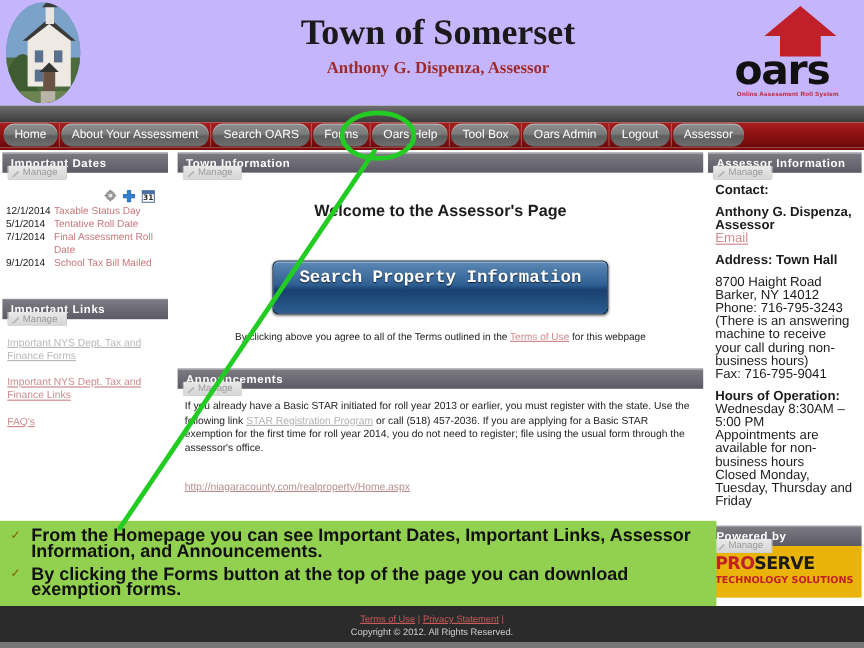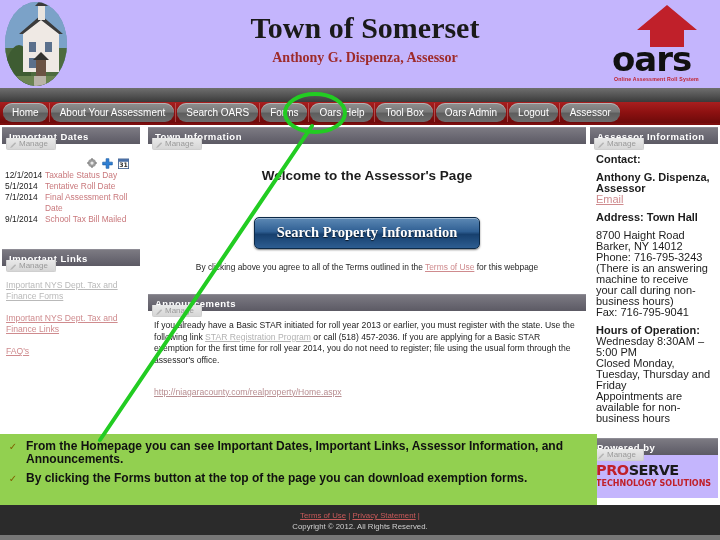--- a/index.html
+++ b/index.html
@@ -150,48 +150,48 @@
   
   .mid-body { padding: 10px 6px 8px 6px; background: #fff; }
   .welcome {
     text-align: center;
     font-size: 13.5px; font-weight: bold; color: #1c1c1c;
     margin: 14px 0 0 0;
   }
   .search-btn-wrap { text-align: center; margin-top: 34px; }
   .search-btn {
     display: inline-block;
-    padding: 6px 22px 7px 22px;
+    padding: 6px 22px 21px 22px;
     border-radius: 5px;
     background: linear-gradient(to bottom, #5d89b5 0%, #2f5f93 45%, #17406e 55%, #2d5d91 100%);
     border: 1px solid #0d2a48;
     box-shadow: inset 0 1px 0 rgba(255,255,255,.4), 0 1px 2px rgba(0,0,0,.5);
     color: #ffffff;
-    font-family: Liberation Serif, serif;
+    font-family: Liberation Mono, monospace;
     font-size: 14.5px; font-weight: bold;
     text-shadow: 0 1px 1px rgba(0,0,0,.7);
     cursor: pointer;
   }
   .terms-line {
     text-align: center;
     font-size: 8.4px; color: #1f1f1f;
     margin-top: 13px;
   }
   .terms-line a { color: #cf8b8e; text-decoration: underline; }
   .ann-body { padding: 9px 6px 6px 6px; font-size: 8.6px; line-height: 11.5px; color: #1c1c1c; }
   .ann-body p { margin-bottom: 9px; }
   .ann-body a { color: #b2b2b2; text-decoration: underline; }
   .ann-body a.rose { color: #b78d90; }
 
   
   .ai-body { padding: 10px 6px 6px 6px; font-size: 11px; line-height: 11px; color: #1c1c1c; }
   .ai-body .b { font-weight: bold; display: block; }
   .ai-body .gap { height: 7px; }
   .ai-body a { color: #cf8b8e; text-decoration: underline; }
-  .proserve-body { padding: 8px 4px 10px 6px; background:#c4b5fd; }
+  .proserve-body { padding: 8px 4px 10px 6px; background:#eab308; }
   .ps-logo {
     font-family: "DejaVu Sans", sans-serif;
     font-size: 14.5px; font-weight: bold; color: #c0202a;
     letter-spacing: -0.5px; line-height: 15px;
   }
   .ps-logo .blk { color: #1a1a1a; }
   .ps-sub {
     font-family: "DejaVu Sans", sans-serif;
     font-size: 8px; font-weight: bold; color: #c0202a;
     letter-spacing: 0px; margin-top: 1px;
@@ -218,21 +218,21 @@
     background: #92d050;
     z-index: 40;
   }
   .anno-row { display: flex; align-items: flex-start; margin-top: 6px; }
   .anno-check {
     width: 26px; flex: 0 0 26px; text-align: center;
     color: #7f6000; font-size: 10px; line-height: 13px;
     font-family: "DejaVu Sans", sans-serif;
   }
   .anno-text {
-    font-size: 12px; line-height: 13px; color: #111;
+    font-size: 15px; line-height: 13px; color: #111;
     font-weight: 600;
   }
   .anno-svg { position: absolute; left: 0; top: 0; width: 720px; height: 540px; z-index: 45; pointer-events: none; }
 </style>
 </head>
 <body>
 
 <div id="page">
 
   <div class="banner">
@@ -392,22 +392,22 @@
           <div class="gap"></div>
           <span class="b">Address: Town Hall</span>
           <div class="gap"></div>
           <div>8700 Haight Road</div>
           <div>Barker, NY  14012</div>
           <div>Phone:  716-795-3243 (There is an answering machine to receive your call during non-business hours)</div>
           <div>Fax:  716-795-9041</div>
           <div class="gap"></div>
           <span class="b">Hours of Operation:</span>
           <div> Wednesday 8:30AM – 5:00 PM</div>
+          <div>Appointments are available for non-business hours</div>
           <div>Closed Monday, Tuesday, Thursday and Friday</div>
-          <div>Appointments are available for non-business hours</div>
         </div>
       </div>
 
       <div class="panel" style="margin-top:8px;">
         <div class="panel-head">Powered by</div>
         <div class="manage-tab">Manage</div>
         <div class="proserve-body">
           <div class="ps-logo"><span>PRO</span><span class="blk">SERVE</span></div>
           <div class="ps-sub">TECHNOLOGY SOLUTIONS</div>
         </div>

